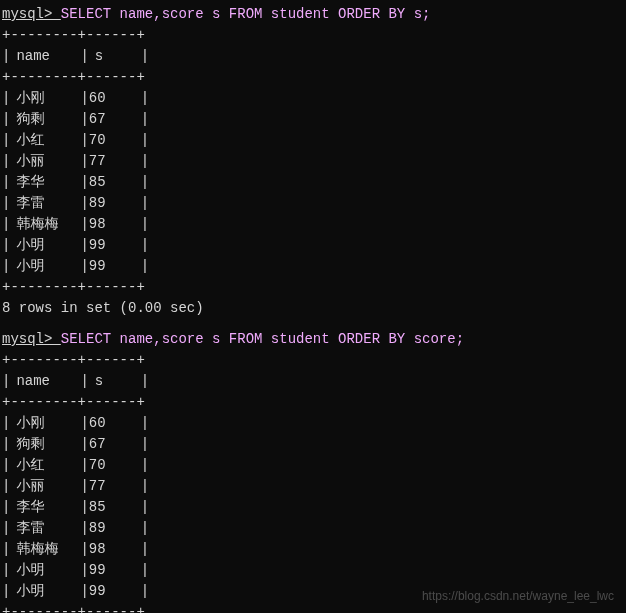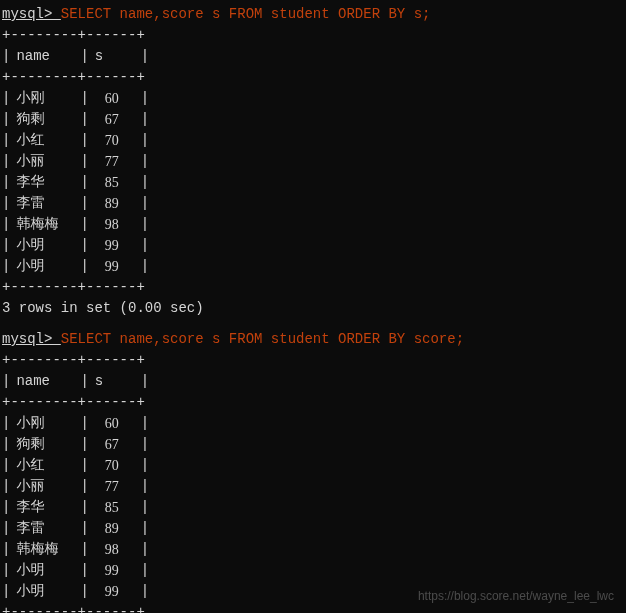--- a/index.html
+++ b/index.html
@@ -21,21 +21,21 @@
     }
     .prompt-line {
       white-space: pre;
       padding-left: 2px;
     }
     .prompt {
       color: #d4d4d4;
       text-decoration: underline;
     }
     .cmd {
-      color: #c2410c;
+      color: #f0abfc;
     }
     .table-border {
       white-space: pre;
       color: #d4d4d4;
       padding-left: 2px;
     }
     .header-row, .data-row {
       display: flex;
       padding-left: 2px;
     }
@@ -43,24 +43,23 @@
       color: #d4d4d4;
       white-space: pre;
     }
     .col-name {
       width: 70px;
       padding-left: 6px;
       white-space: pre;
     }
     .col-s {
       width: 52px;
-      text-align: center;
+      text-align: left;
       padding-right: 6px;
       white-space: pre;
-      font-family: Liberation Serif, serif;
     }
     .col-s-header {
       width: 52px;
       padding-left: 6px;
       text-align: left;
       white-space: pre;
     }
     .status-line {
       white-space: pre;
       padding-left: 2px;
@@ -151,21 +150,21 @@
     </div>
     <div class="data-row">
       <span class="pipe">|</span>
       <span class="col-name">小明</span>
       <span class="pipe">|</span>
       <span class="col-s">99</span>
       <span class="pipe">|</span>
     </div>
   </div>
 <div class="table-border">+--------+------+</div>
-<div class="status-line">3 rows in set (0.00 sec)</div>
+<div class="status-line">8 rows in set (0.00 sec)</div>
 
 <div class="spacer"></div>
 
 <div class="prompt-line"><span class="prompt">mysql&gt; </span><span class="cmd">SELECT name,score s FROM student ORDER BY score;</span></div>
 <div class="table-border">+--------+------+</div>
 <div class="header-row">
   <span class="pipe">|</span>
   <span class="col-name">name</span>
   <span class="pipe">|</span>
   <span class="col-s-header">s</span>
@@ -232,13 +231,13 @@
     <div class="data-row">
       <span class="pipe">|</span>
       <span class="col-name">小明</span>
       <span class="pipe">|</span>
       <span class="col-s">99</span>
       <span class="pipe">|</span>
     </div>
   </div>
 <div class="table-border">+--------+------+</div>
 
-<div class="watermark">https://blog.score.net/wayne_lee_lwc</div>
+<div class="watermark">https://blog.csdn.net/wayne_lee_lwc</div>
 
 </body></html>

